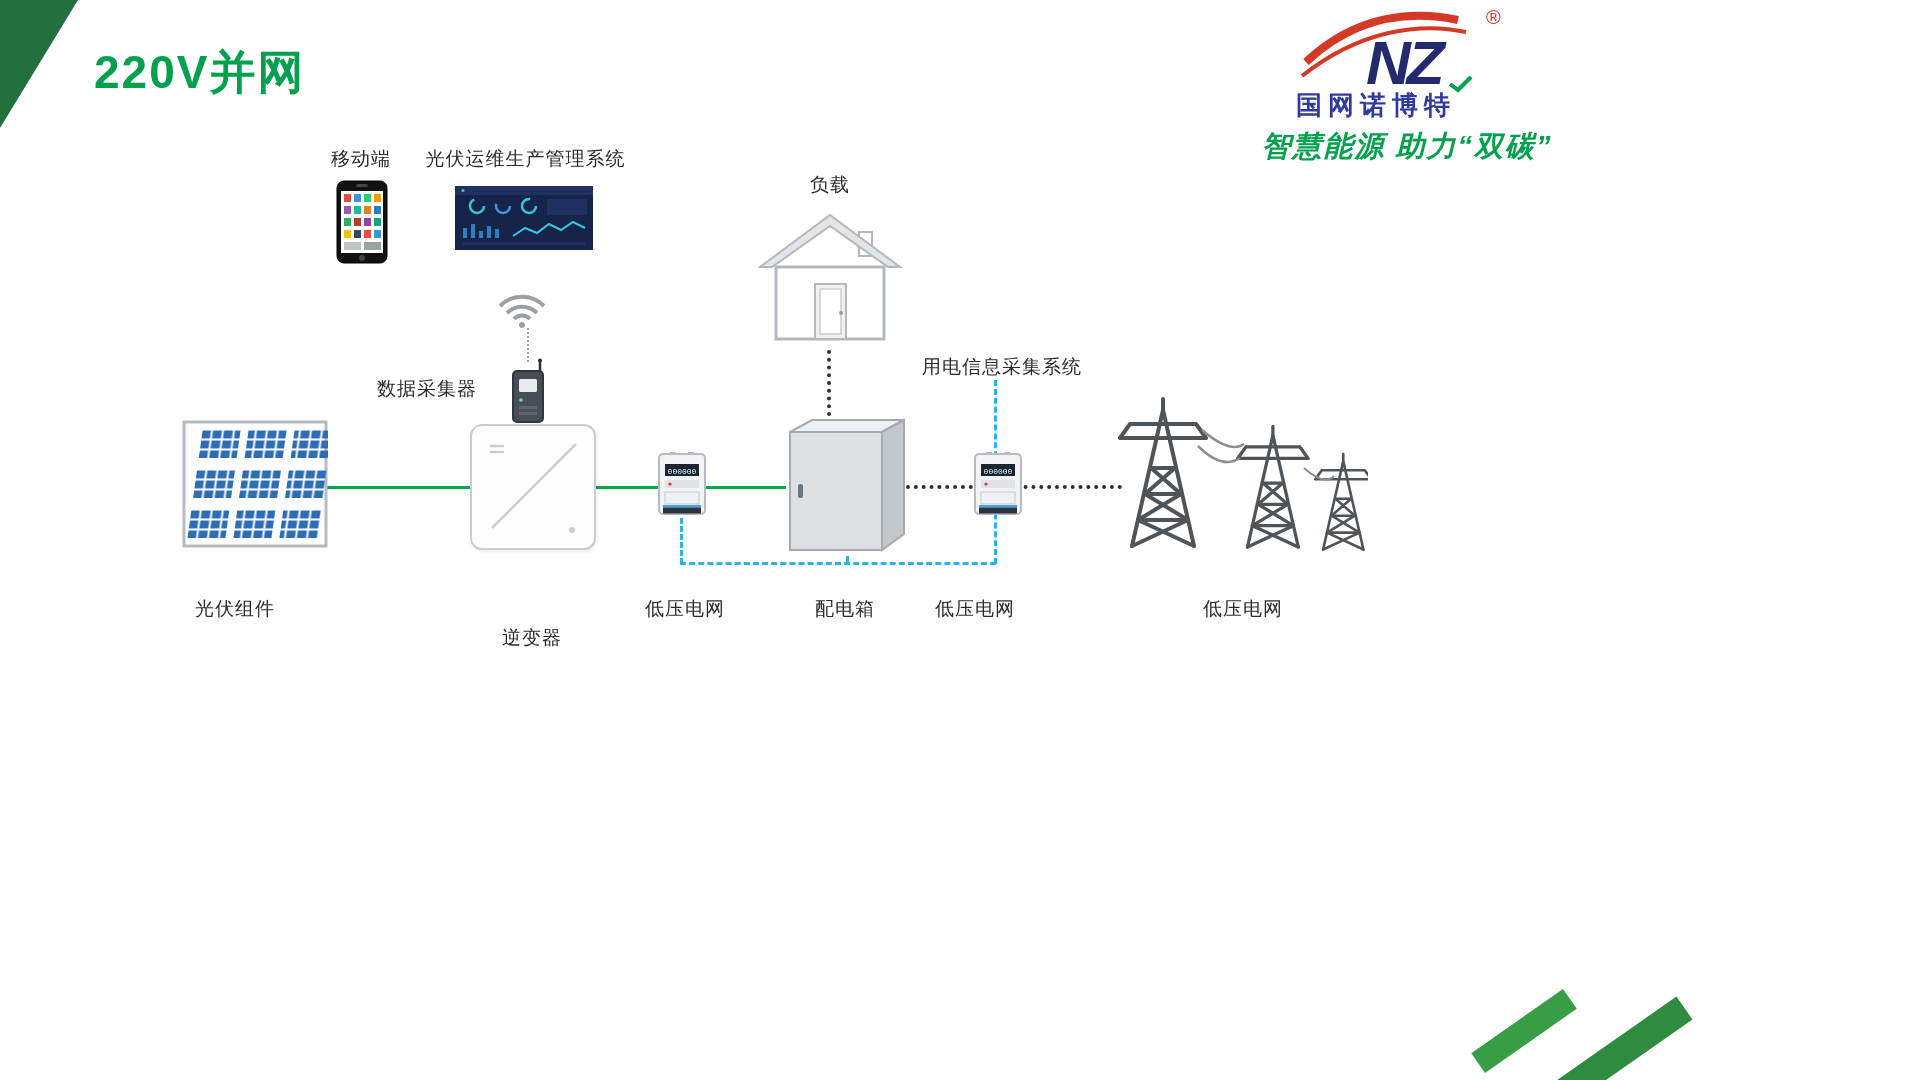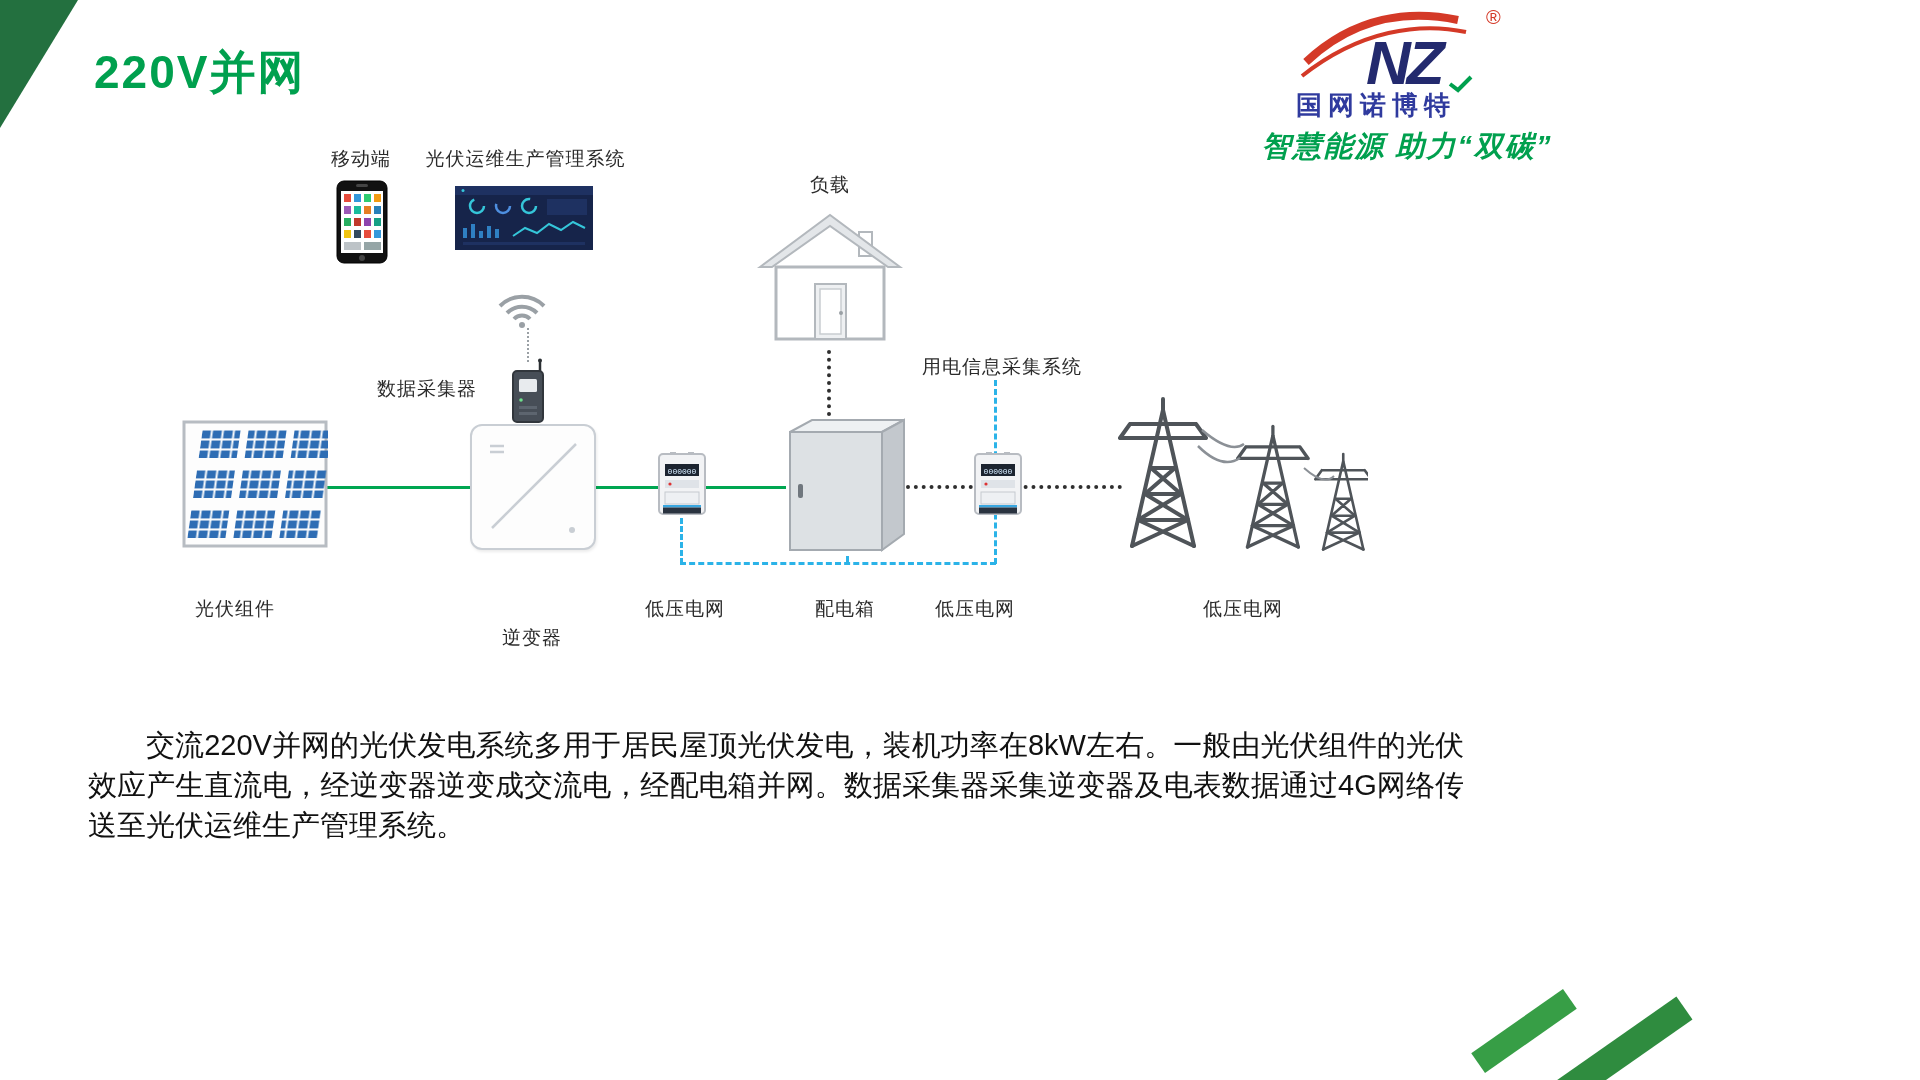--- a/index.html
+++ b/index.html
@@ -253,20 +253,19 @@
         <use href="#tw" transform="translate(118,28) scale(0.82)"></use>
         <use href="#tw" transform="translate(196,56) scale(0.65)"></use>
         <path d="M80,50 Q104,74 122,62" stroke="#8b9096" stroke-width="2.5" fill="none"></path>
         <path d="M84,34 Q112,58 126,48" stroke="#8b9096" stroke-width="2.5" fill="none"></path>
         <path d="M186,72 Q206,90 216,80" stroke="#8b9096" stroke-width="2" fill="none"></path>
       </svg>
     </div>
 
   </div>
 
-  <p class="abs body-text">交流220V并网的光伏发电系统多用于居民屋顶光伏发电，装机功率在8kW左右。一般由光伏组件的光伏效应产生直流电，经逆变器逆变成交流电，经配电箱并网。数据采集器采集逆变器及电表数据通过4G网络传送至光伏运维生产管理系统。</p>
 
   <div class="abs corner-br">
     <div class="stripe stripe-1"></div>
     <div class="stripe stripe-2"></div>
   </div>
 
 </div>
 
 </body></html>

